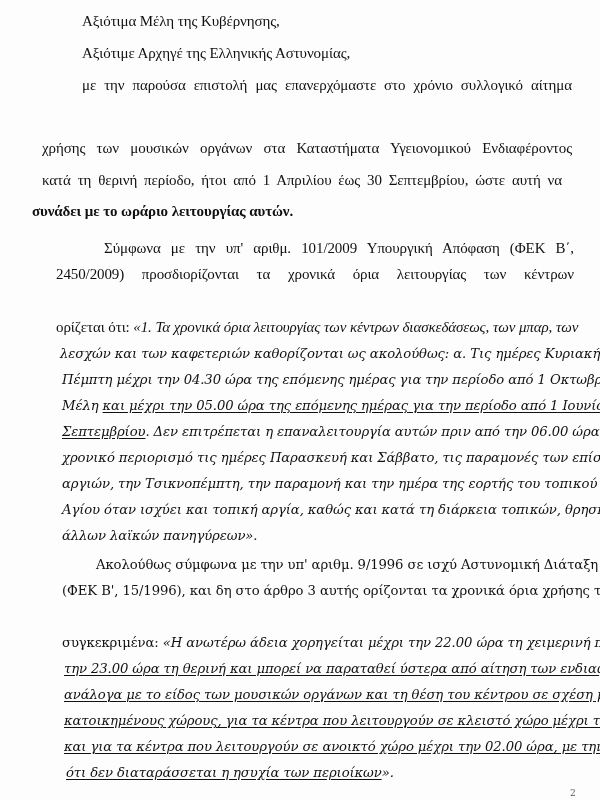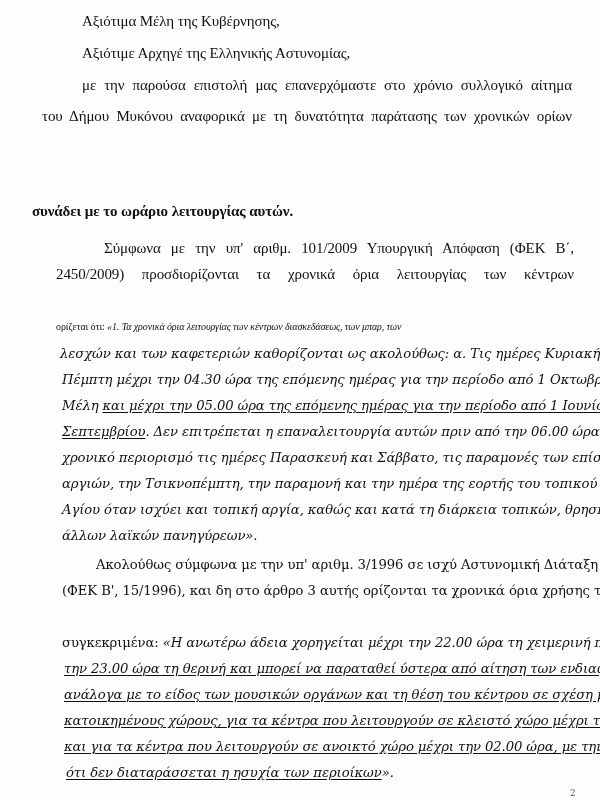--- a/index.html
+++ b/index.html
@@ -26,42 +26,43 @@
   </style>
 </head>
 <body>
 
 <div class="page">
 
   <div class="line greet" style="left:82px; top:13px;">Αξιότιμα Μέλη της Κυβέρνησης,</div>
   <div class="line greet just" style="left:82px; top:77px; width:490px;">με την παρούσα επιστολή μας επανερχόμαστε στο χρόνιο συλλογικό αίτημα</div>
 
   <div class="line greet" style="left:82px; top:45px;">Αξιότιμε Αρχηγέ της Ελληνικής Αστυνομίας,</div>
-  <div class="line greet just" style="left:42px; top:108px; width:530px;">του Δήμου Μυκόνου  αναφορικά με τη δυνατότητα παράτασης των χρονικών ορίων</div>
+  <div class="line greet just" style="left:42px; top:140px; width:530px;">χρήσης των μουσικών οργάνων στα Καταστήματα Υγειονομικού Ενδιαφέροντος</div>
+  <div class="line greet just" style="left:42px; top:172px; width:520px;">κατά τη θερινή περίοδο, ήτοι από 1 Απριλίου έως 30 Σεπτεμβρίου, ώστε αυτή να</div>
   <div class="line greet" style="left:32px; top:203px;font-weight:bold;">συνάδει με το ωράριο λειτουργίας αυτών.</div>
 
   <div class="line greet just" style="left:104px; top:240px; width:470px;">Σύμφωνα με την υπ' αριθμ. 101/2009 Υπουργική Απόφαση (ΦΕΚ Β΄,</div>
   <div class="line greet just" style="left:56px; top:266px; width:518px;">2450/2009) προσδιορίζονται τα χρονικά όρια λειτουργίας των κέντρων</div>
-  <div class="line greet" style="left:56px; top:319px; width:518px; font-size:10px;">
+  <div class="line greet" style="left:56px; top:319px; width:518px; font-size:15px;">
     <span class="seg">ορίζεται ότι: </span><span class="seg it">«1. Τα χρονικά όρια λειτουργίας των κέντρων διασκεδάσεως, των μπαρ, των</span>
   </div>
   <div class="line it just" style="left:60px; top:346px; width:514px;">λεσχών και των καφετεριών καθορίζονται ως ακολούθως: α. Τις ημέρες Κυριακή έως και</div>
   <div class="line it just" style="left:62px; top:372px; width:512px;">Πέμπτη μέχρι την 04.30 ώρα της επόμενης ημέρας για την περίοδο από 1 Οκτωβρίου έως 31</div>
   <div class="line it" style="left:62px; top:398px;">
     <span class="seg">Μέλη </span><span class="seg u">και μέχρι την 05.00 ώρα της επόμενης ημέρας για την περίοδο από 1 Ιουνίου έως 30</span>
   </div>
   <div class="line it" style="left:62px; top:424px;">
     <span class="seg u">Σεπτεμβρίου</span><span class="seg">. Δεν επιτρέπεται η επαναλειτουργία αυτών πριν από την 06.00 ώρα. β. Χωρίς</span>
   </div>
   <div class="line it just" style="left:62px; top:450px; width:512px;">χρονικό περιορισμό τις ημέρες Παρασκευή και Σάββατο, τις παραμονές των επίσημων</div>
   <div class="line it just" style="left:62px; top:476px; width:512px;">αργιών, την Τσικνοπέμπτη, την παραμονή και την ημέρα της εορτής του τοπικού πολιούχου</div>
   <div class="line it just" style="left:62px; top:502px; width:512px;">Αγίου όταν ισχύει και τοπική αργία, καθώς και κατά τη διάρκεια τοπικών, θρησκευτικών ή</div>
   <div class="line it" style="left:62px; top:528px;">άλλων λαϊκών πανηγύρεων».</div>
 
-  <div class="line just" style="left:96px; top:557px; width:476px;">Ακολούθως σύμφωνα με την υπ' αριθμ. 3/1996 σε ισχύ Αστυνομική Διάταξη</div>
+  <div class="line just" style="left:96px; top:557px; width:476px;">Ακολούθως σύμφωνα με την υπ' αριθμ. 9/1996 σε ισχύ Αστυνομική Διάταξη</div>
   <div class="line just" style="left:62px; top:583px; width:510px;">(ΦΕΚ Β', 15/1996), και δη στο άρθρο 3 αυτής ορίζονται τα χρονικά όρια χρήσης των</div>
   <div class="line" style="left:62px; top:635px;">
     <span class="seg">συγκεκριμένα: </span><span class="seg it">«Η ανωτέρω άδεια χορηγείται μέχρι την 22.00 ώρα τη χειμερινή περίοδο </span>
   </div>
   <div class="line it u just" style="left:64px; top:661px; width:508px;">την 23.00 ώρα τη θερινή και μπορεί να παραταθεί ύστερα από αίτηση των ενδιαφερομένων,</div>
   <div class="line it u just" style="left:64px; top:687px; width:508px;">ανάλογα  με το είδος των μουσικών οργάνων και τη θέση του κέντρου σε σχέση με τους γύρω</div>
   <div class="line it u just" style="left:64px; top:713px; width:508px;">κατοικημένους χώρους, για τα κέντρα που λειτουργούν σε κλειστό χώρο μέχρι την 03.00 ώρα</div>
   <div class="line it u just" style="left:64px; top:739px; width:508px;">και για τα κέντρα που λειτουργούν σε ανοικτό χώρο μέχρι την 02.00 ώρα, με την προϋπόθεση</div>
   <div class="line it" style="left:66px; top:765px;text-align:center;">
     <span class="seg u">ότι δεν διαταράσσεται η ησυχία των περιοίκων</span><span class="seg">».</span>

